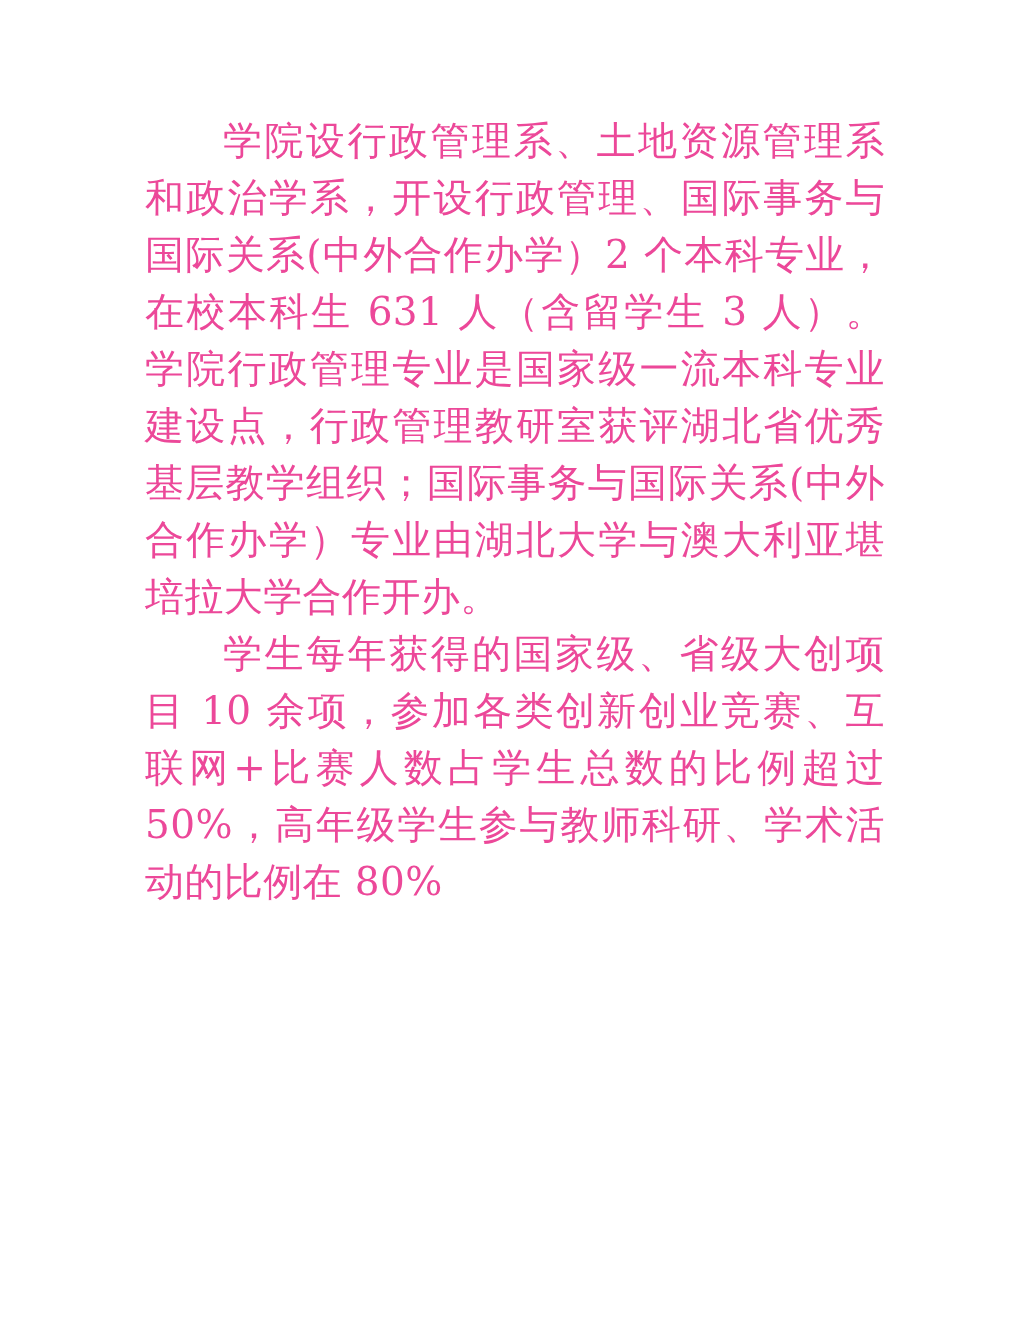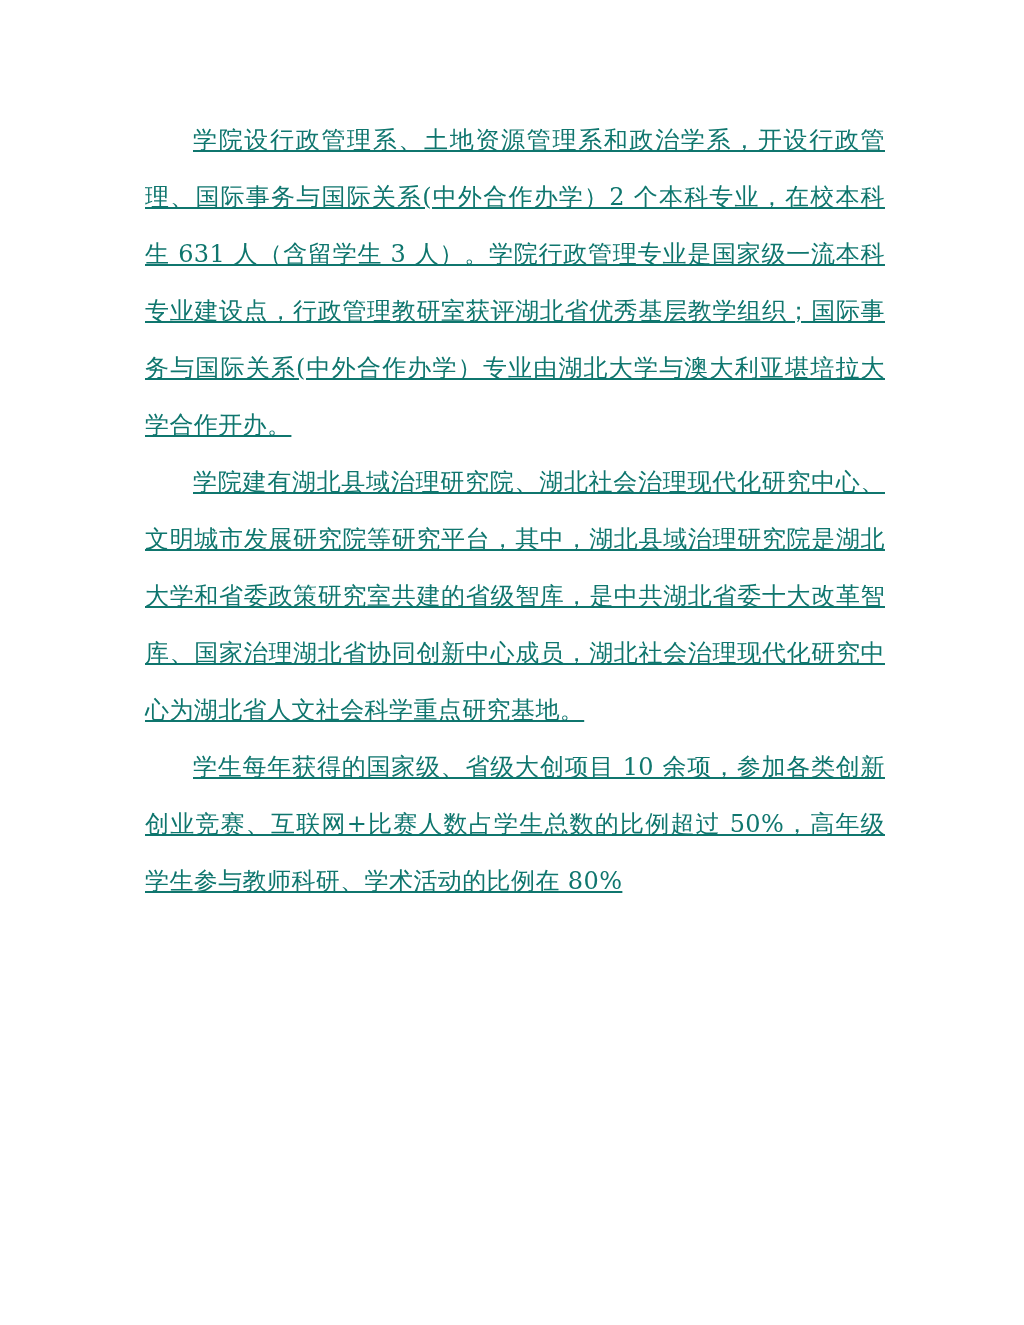--- a/index.html
+++ b/index.html
@@ -16,37 +16,35 @@
     overflow: hidden;
   }
   .doc-body {
     position: absolute;
     left: 145px;
     top: 112px;
     width: 740px;
   }
   .para {
     font-family: "DejaVu Serif", "Liberation Serif", serif;
-    font-size: 24px;
+    font-size: 39px;
     line-height: 57px;
-    color: #0f766e;
+    color: #ec4899;
     text-align: justify;
     text-justify: inter-ideograph;
     text-indent: 2em;
     margin: 0 0 0 0;
     letter-spacing: 0.4px;
     white-space: normal;
-    text-decoration: underline;
   }
   .para + .para {
     margin-top: 0px;
   }
 </style>
 </head>
 <body>
 
 <div class="page">
   <div class="doc-body">
     <p class="para">学院设行政管理系、土地资源管理系和政治学系，开设行政管理、国际事务与国际关系(中外合作办学）2 个本科专业，在校本科生 631 人（含留学生 3 人）。学院行政管理专业是国家级一流本科专业建设点，行政管理教研室获评湖北省优秀基层教学组织；国际事务与国际关系(中外合作办学）专业由湖北大学与澳大利亚堪培拉大学合作开办。</p>
-    <p class="para">学院建有湖北县域治理研究院、湖北社会治理现代化研究中心、文明城市发展研究院等研究平台，其中，湖北县域治理研究院是湖北大学和省委政策研究室共建的省级智库，是中共湖北省委十大改革智库、国家治理湖北省协同创新中心成员，湖北社会治理现代化研究中心为湖北省人文社会科学重点研究基地。</p>
     <p class="para">学生每年获得的国家级、省级大创项目 10 余项，参加各类创新创业竞赛、互联网+比赛人数占学生总数的比例超过 50%，高年级学生参与教师科研、学术活动的比例在 80%</p>
   </div>
 </div>
 
 </body></html>

